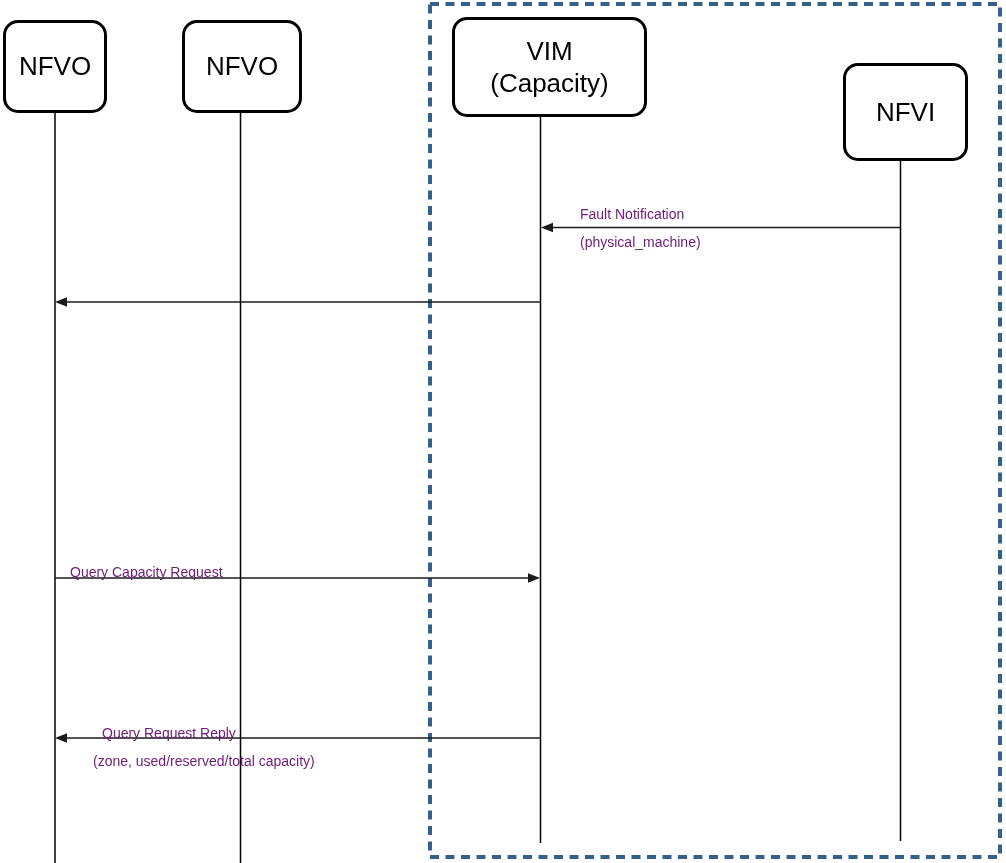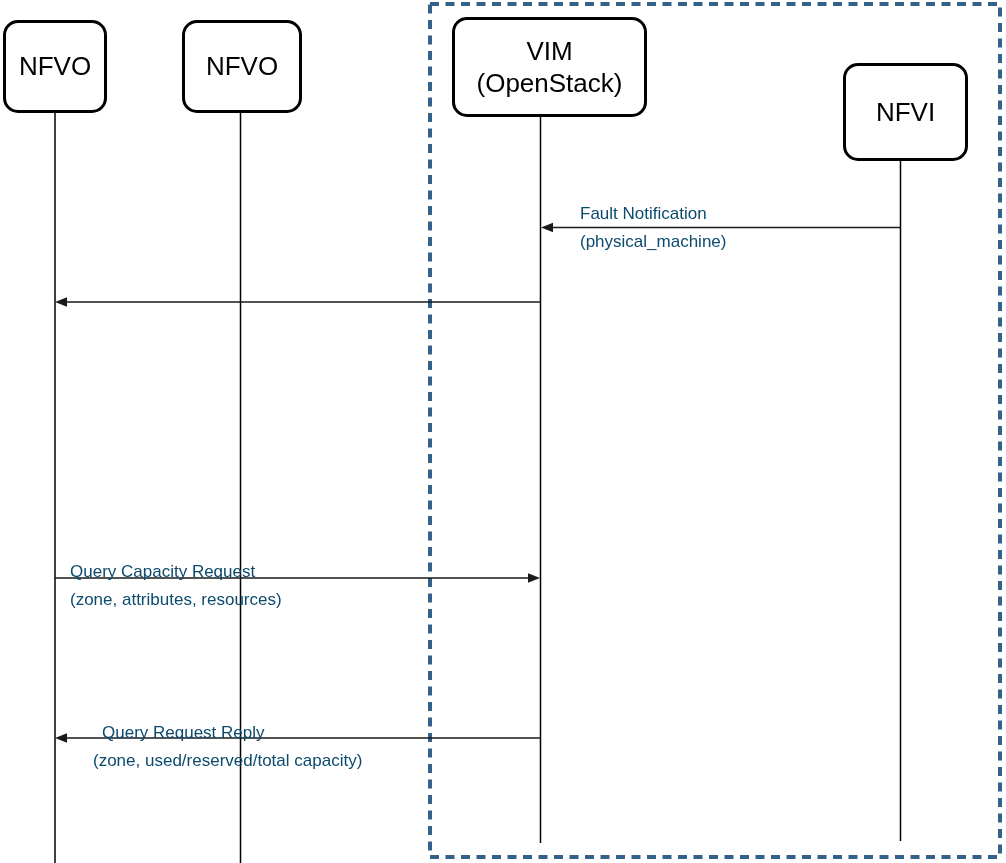--- a/index.html
+++ b/index.html
@@ -36,23 +36,23 @@
     font-size: 26px;
     line-height: 1.25;
     color: #000000;
   }
   .actor-nfvo { left: 3px;   top: 20px; width: 104px; height: 93px; }
   .actor-vnfm { left: 182px; top: 20px; width: 120px; height: 93px; }
   .actor-vim  { left: 452px; top: 17px; width: 195px; height: 100px; }
   .actor-nfvi { left: 843px; top: 19px; width: 125px; height: 98px; margin-top: 44px; }
   .msg {
     position: absolute;
-    font-size: 17px;
+    font-size: 14px;
     line-height: 28px;
-    color: #0c4a6e;
+    color: #701a75;
     white-space: nowrap;
   }
   .msg-1 { left: 580px; top: 200px; }
   .msg-2 { left: 70px;  top: 276px; }
   .msg-3 { left: 70px;  top: 558px; }
   .msg-4 { left: 93px;  top: 719px; }
   .msg-4 .first { padding-left: 9px; }
 </style>
 </head>
 <body>
@@ -82,35 +82,34 @@
   </svg>
 
   <div class="actor actor-nfvo">
     <span>NFVO</span>
   </div>
   <div class="actor actor-vnfm">
     <span>NFVO</span>
   </div>
   <div class="actor actor-vim">
     <span>VIM</span>
-    <span>(OpenStack)</span>
+    <span>(Capacity)</span>
   </div>
   <div class="actor actor-nfvi">
     <span>NFVI</span>
   </div>
 
   <div class="msg msg-1">
     <div>Fault Notification</div>
     <div>(physical_machine)</div>
   </div>
 
 
   <div class="msg msg-3">
     <div>Query Capacity Request</div>
-    <div>(zone, attributes, resources)</div>
   </div>
 
   <div class="msg msg-4">
     <div class="first">Query Request Reply</div>
     <div>(zone, used/reserved/total capacity)</div>
   </div>
 
 </div>
 
 </body></html>

